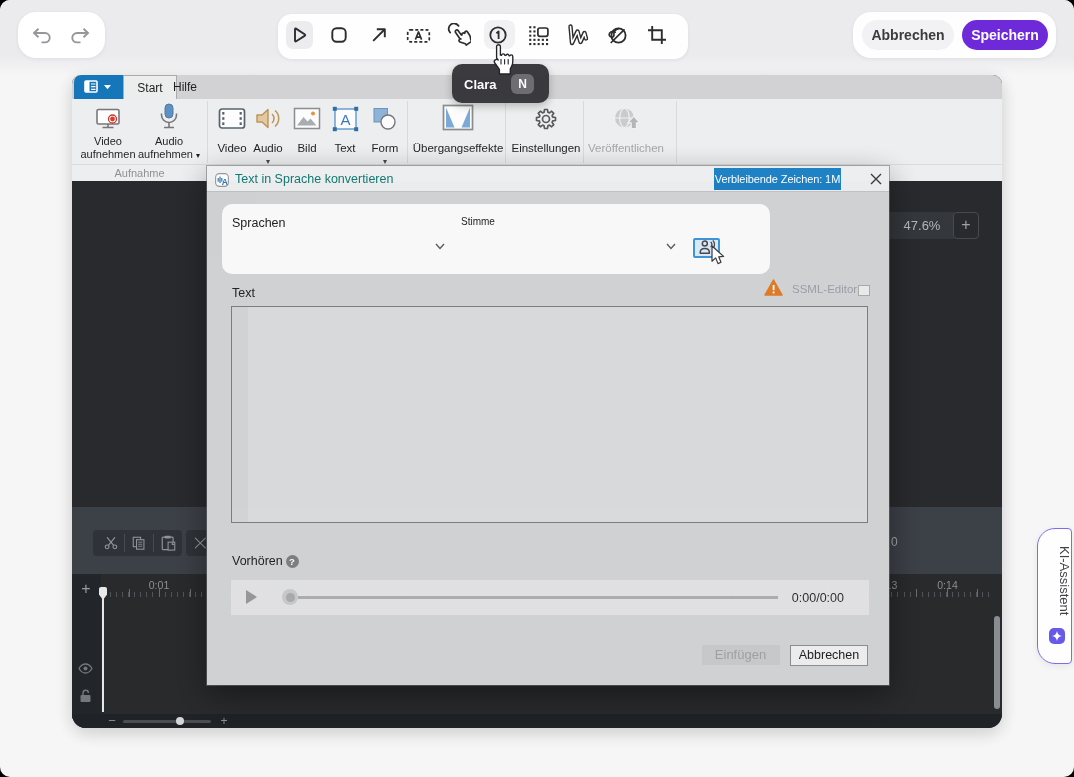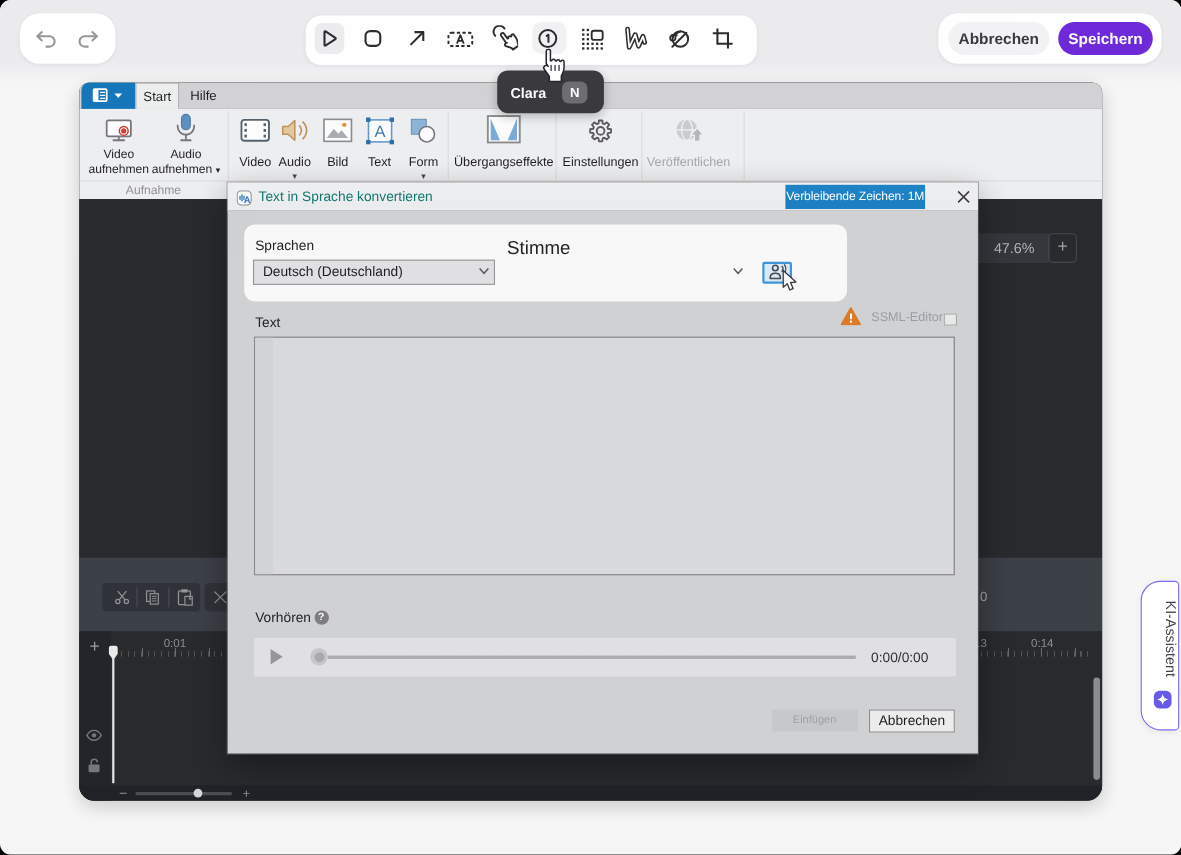--- a/index.html
+++ b/index.html
@@ -20,21 +20,21 @@
     <div class="abs" style="left:0;top:0;width:930px;height:24px;background:#d4d5d7;"></div>
     <div class="abs" style="left:2px;top:0;width:49px;height:24px;background:#1173b9;border-radius:7px 0 0 0;"></div>
     <svg class="abs" style="left:12px;top:5px;" width="30" height="14" viewBox="0 0 30 14">
       <rect x="1" y="1" width="12" height="11" rx="1" fill="none" stroke="#fff" stroke-width="1.6"></rect>
       <rect x="1" y="1" width="4.5" height="11" fill="#fff"></rect>
       <line x1="7" y1="4" x2="11.5" y2="4" stroke="#fff" stroke-width="1.2"></line>
       <line x1="7" y1="6.7" x2="11.5" y2="6.7" stroke="#fff" stroke-width="1.2"></line>
       <line x1="7" y1="9.4" x2="11.5" y2="9.4" stroke="#fff" stroke-width="1.2"></line>
       <path d="M20 5 L27 5 L23.5 9.2 Z" fill="#fff"></path>
     </svg>
-    <div class="abs" style="left:51px;top:0;width:40px;height:24px;background:#eceded;border:1px solid #a9a9ab;border-bottom:none;font-size:12px;color:#1c1c1e;text-align:center;line-height:24px;">Start</div>
+    <div class="abs" style="left:51px;top:0;width:54px;height:24px;background:#eceded;border:1px solid #a9a9ab;border-bottom:none;font-size:12px;color:#1c1c1e;text-align:center;line-height:24px;">Start</div>
     <div class="abs" style="left:101px;top:0;width:48px;height:24px;font-size:12px;color:#1c1c1e;text-align:left;line-height:24px;">Hilfe</div>
 
     <div class="abs" style="left:0;top:24px;width:930px;height:82px;background:#f0f1f2;"></div>
     <div class="abs" style="left:0;top:89px;width:930px;height:1px;background:#dcdcdd;"></div>
     <div class="abs" style="left:135px;top:26px;width:1px;height:62px;background:#dadadb;"></div>
     <div class="abs" style="left:335px;top:26px;width:1px;height:62px;background:#dadadb;"></div>
     <div class="abs" style="left:433px;top:26px;width:1px;height:62px;background:#dadadb;"></div>
     <div class="abs" style="left:511px;top:26px;width:1px;height:62px;background:#dadadb;"></div>
     <div class="abs" style="left:604px;top:26px;width:1px;height:62px;background:#dadadb;"></div>
     <div class="abs" style="left:20px;top:92px;width:95px;height:13px;font-size:11px;color:#909092;text-align:center;">Aufnahme</div>
@@ -222,22 +222,21 @@
       </svg>
     </div>
     <div class="abs" style="left:28px;top:6px;font-size:12.5px;color:#0f766e;">Text in Sprache konvertieren</div>
     <div class="abs" style="left:507px;top:2px;width:127px;height:22px;background:#1b80c4;color:#fff;font-size:11px;text-align:center;line-height:22px;white-space:nowrap;letter-spacing:-0.1px;">Verbleibende Zeichen: 1M</div>
     <svg class="abs" style="left:663px;top:7px;" width="12" height="12" viewBox="0 0 12 12">
       <path d="M1 1 L11 11 M11 1 L1 11" stroke="#3a3a3c" stroke-width="1.4"></path>
     </svg>
 
     <div class="abs" style="left:15px;top:38px;width:548px;height:70px;background:#fbfbfc;border-radius:10px;"></div>
     <div class="abs" style="left:25px;top:50px;font-size:12.5px;color:#222;">Sprachen</div>
-    <div class="abs" style="left:254px;top:50px;font-size:17px;color:#222;text-align:right;">Stimme</div>
-    <div class="abs" style="left:23px;top:69.5px;width:220px;height:23px;background:#e3e3e5;border:1px solid #97979a;font-size:12.5px;color:#1c1c1e;line-height:21px;padding-left:8px;">Deutsch (Deutschland)</div>
+    <div class="abs" style="left:254px;top:50px;font-size:10px;color:#222;text-align:right;">Stimme</div>
     <svg class="abs" style="left:228px;top:77px;" width="10" height="7" viewBox="0 0 10 7">
         <path d="M1 1 L5 5.5 L9 1" fill="none" stroke="#5a5a5c" stroke-width="1.3"></path>
       </svg>
     <svg class="abs" style="left:459px;top:77px;" width="10" height="7" viewBox="0 0 10 7">
         <path d="M1 1 L5 5.5 L9 1" fill="none" stroke="#5a5a5c" stroke-width="1.3"></path>
       </svg>
     <div class="abs" style="left:486px;top:71.5px;width:27px;height:20px;background:#dcebf9;border:2px solid #3e95db;border-radius:2px;"></div>
     <div id="personicon">
       <svg class="abs" style="left:492px;top:74px;" width="16" height="15" viewBox="0 0 16 15">
         <circle cx="5.8" cy="3.6" r="2.5" fill="none" stroke="#4a4a4c" stroke-width="1.5"></circle>
@@ -263,21 +262,21 @@
 
     <div class="abs" style="left:24px;top:414px;width:638px;height:35px;background:#e3e3e5;"></div>
     <svg class="abs" style="left:38px;top:423px;" width="13" height="16" viewBox="0 0 13 16">
         <path d="M1 1 L12 8 L1 15 Z" fill="#98989c"></path>
       </svg>
     <div class="abs" style="left:91px;top:429.5px;width:480px;height:3px;background:#acadaf;"></div>
     <div class="abs" style="left:75px;top:423px;width:16px;height:16px;background:#c7c8ca;border-radius:50%;"></div>
     <div class="abs" style="left:78.5px;top:426.5px;width:9px;height:9px;background:#a9aaac;border-radius:50%;"></div>
     <div class="abs" style="left:557px;top:425px;width:80px;height:15px;font-size:12.5px;color:#2e2e30;text-align:right;">0:00/0:00</div>
 
-    <div class="abs" style="left:494.5px;top:479px;width:78px;height:20px;background:#c9cacc;color:#a2a2a5;font-size:10px;text-align:center;line-height:20px;">Einfügen</div>
+    <div class="abs" style="left:494.5px;top:479px;width:78px;height:20px;background:#c9cacc;color:#a2a2a5;font-size:13px;text-align:center;line-height:20px;">Einfügen</div>
     <div class="abs" style="left:583px;top:478.5px;width:78px;height:21px;background:#f0f0f1;border:1px solid #8f8f92;color:#1c1c1e;font-size:12.5px;text-align:center;line-height:19px;">Abbrechen</div>
   </div>
 
   <div class="abs" style="left:18px;top:12px;width:87px;height:46px;background:#fff;border-radius:18px;box-shadow:0 1px 5px rgba(0,0,0,0.07);"></div>
   <svg class="abs" style="left:31px;top:26px;" width="20" height="19" viewBox="0 0 20 19">
     <path d="M3 7 L14 7 A4.7 4.7 0 0 1 14 16.4 L10.5 16.4" fill="none" stroke="#97979b" stroke-width="1.9"></path>
     <path d="M7.5 2.7 L3 7 L7.5 11.3" fill="none" stroke="#97979b" stroke-width="1.9"></path>
   </svg>
   <svg class="abs" style="left:71px;top:26px;" width="20" height="19" viewBox="0 0 20 19">
     <path d="M17 7 L6 7 A4.7 4.7 0 0 0 6 16.4 L9.5 16.4" fill="none" stroke="#97979b" stroke-width="1.9"></path>

